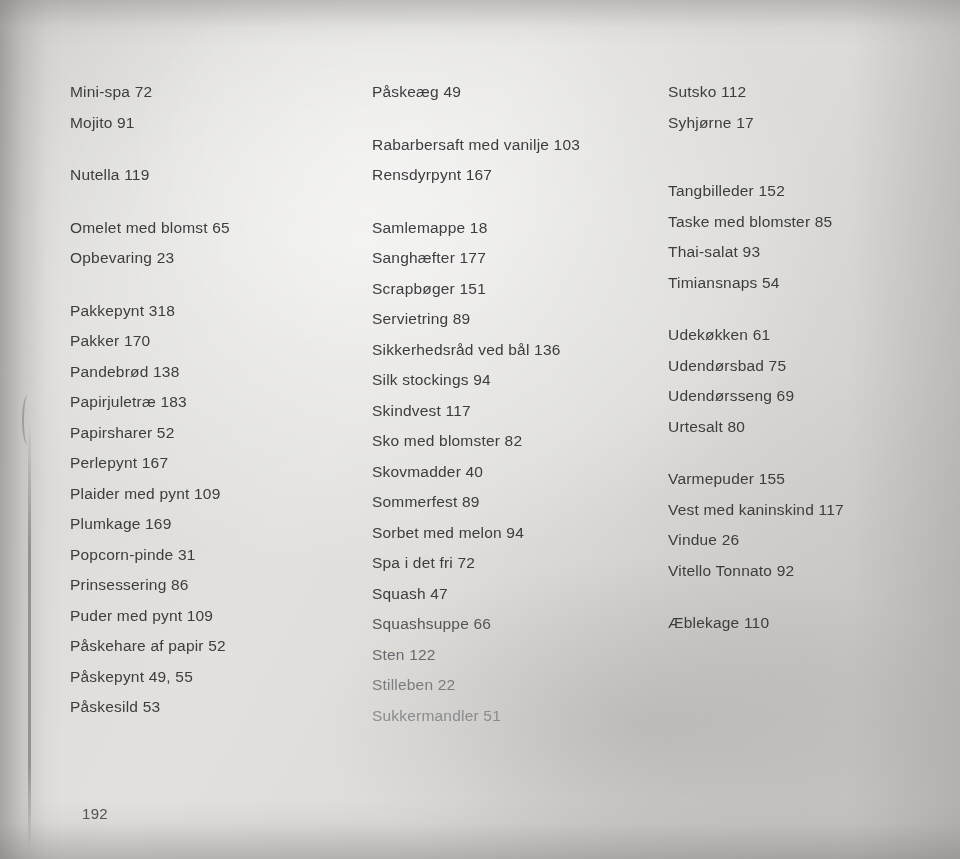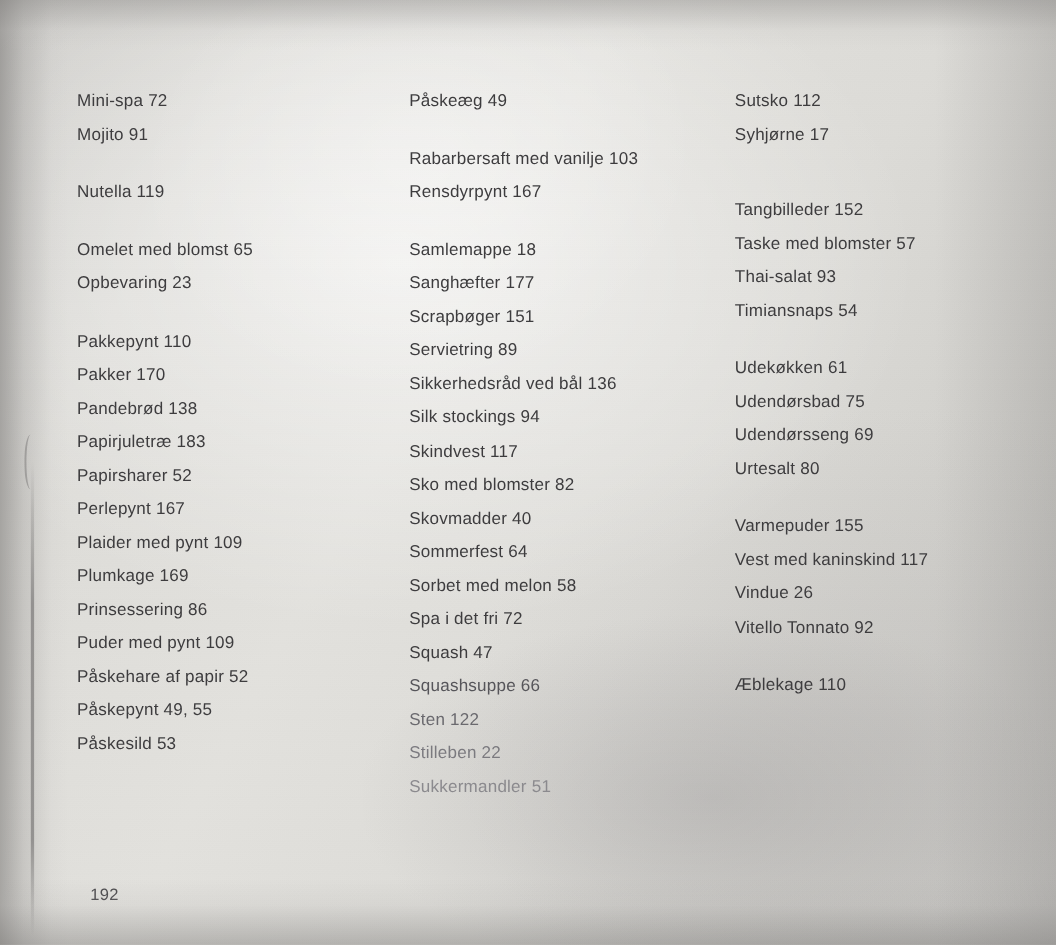--- a/index.html
+++ b/index.html
@@ -157,61 +157,62 @@
   <div class="light-streak"></div>
   <div class="shade-blotch"></div>
 
   <div class="index-columns">
     <div class="col" id="col-1">
         <div class="entry" style="padding-top: 0px;">Mini-spa 72</div>
         <div class="entry" style="padding-top: 15px;">Mojito 91</div>
         <div class="entry" style="padding-top: 37px;">Nutella 119</div>
         <div class="entry" style="padding-top: 37px;">Omelet med blomst 65</div>
         <div class="entry" style="padding-top: 15px;">Opbevaring 23</div>
-        <div class="entry" style="padding-top: 37px;">Pakkepynt 110</div>
+        <div class="entry" style="padding-top: 37px;">Pakkepynt 318</div>
         <div class="entry" style="padding-top: 15px;">Pakker 170</div>
         <div class="entry" style="padding-top: 15px;">Pandebrød 138</div>
         <div class="entry" style="padding-top: 15px;">Papirjuletræ 183</div>
         <div class="entry" style="padding-top: 15px;">Papirsharer 52</div>
         <div class="entry" style="padding-top: 15px;">Perlepynt 167</div>
         <div class="entry" style="padding-top: 15px;">Plaider med pynt 109</div>
         <div class="entry" style="padding-top: 15px;">Plumkage 169</div>
+        <div class="entry" style="padding-top: 15px;">Popcorn-pinde 31</div>
         <div class="entry" style="padding-top: 15px;">Prinsessering 86</div>
         <div class="entry" style="padding-top: 15px;">Puder med pynt 109</div>
         <div class="entry" style="padding-top: 15px;">Påskehare af papir 52</div>
         <div class="entry" style="padding-top: 15px;">Påskepynt 49, 55</div>
         <div class="entry" style="padding-top: 15px;">Påskesild 53</div>
       </div>
     <div class="col" id="col-2">
         <div class="entry" style="padding-top: 0px;">Påskeæg 49</div>
         <div class="entry" style="padding-top: 37px;">Rabarbersaft med vanilje 103</div>
         <div class="entry" style="padding-top: 15px;">Rensdyrpynt 167</div>
         <div class="entry" style="padding-top: 37px;">Samlemappe 18</div>
         <div class="entry" style="padding-top: 15px;">Sanghæfter 177</div>
         <div class="entry" style="padding-top: 15px;">Scrapbøger 151</div>
         <div class="entry" style="padding-top: 15px;">Servietring 89</div>
         <div class="entry" style="padding-top: 15px;">Sikkerhedsråd ved bål 136</div>
         <div class="entry" style="padding-top: 15px;">Silk stockings 94</div>
         <div class="entry" style="padding-top: 15px;">Skindvest 117</div>
         <div class="entry" style="padding-top: 15px;">Sko med blomster 82</div>
         <div class="entry" style="padding-top: 15px;">Skovmadder 40</div>
-        <div class="entry" style="padding-top: 15px;">Sommerfest 64</div>
-        <div class="entry" style="padding-top: 15px;">Sorbet med melon 58</div>
+        <div class="entry" style="padding-top: 15px;">Sommerfest 89</div>
+        <div class="entry" style="padding-top: 15px;">Sorbet med melon 94</div>
         <div class="entry" style="padding-top: 15px;">Spa i det fri 72</div>
         <div class="entry" style="padding-top: 15px;">Squash 47</div>
         <div class="entry fade-1" style="padding-top: 15px;">Squashsuppe 66</div>
         <div class="entry fade-2" style="padding-top: 15px;">Sten 122</div>
         <div class="entry fade-3" style="padding-top: 15px;">Stilleben 22</div>
         <div class="entry fade-4" style="padding-top: 15px;">Sukkermandler 51</div>
       </div>
     <div class="col" id="col-3">
         <div class="entry" style="padding-top: 0px;">Sutsko 112</div>
         <div class="entry" style="padding-top: 15px;">Syhjørne 17</div>
         <div class="entry" style="padding-top: 53px;">Tangbilleder 152</div>
-        <div class="entry" style="padding-top: 15px;">Taske med blomster 57</div>
+        <div class="entry" style="padding-top: 15px;">Taske med blomster 85</div>
         <div class="entry" style="padding-top: 15px;">Thai-salat 93</div>
         <div class="entry" style="padding-top: 15px;">Timiansnaps 54</div>
         <div class="entry" style="padding-top: 37px;">Udekøkken 61</div>
         <div class="entry" style="padding-top: 15px;">Udendørsbad 75</div>
         <div class="entry" style="padding-top: 15px;">Udendørsseng 69</div>
         <div class="entry" style="padding-top: 15px;">Urtesalt 80</div>
         <div class="entry" style="padding-top: 37px;">Varmepuder 155</div>
         <div class="entry" style="padding-top: 15px;">Vest med kaninskind 117</div>
         <div class="entry" style="padding-top: 15px;">Vindue 26</div>
         <div class="entry" style="padding-top: 15px;">Vitello Tonnato 92</div>

